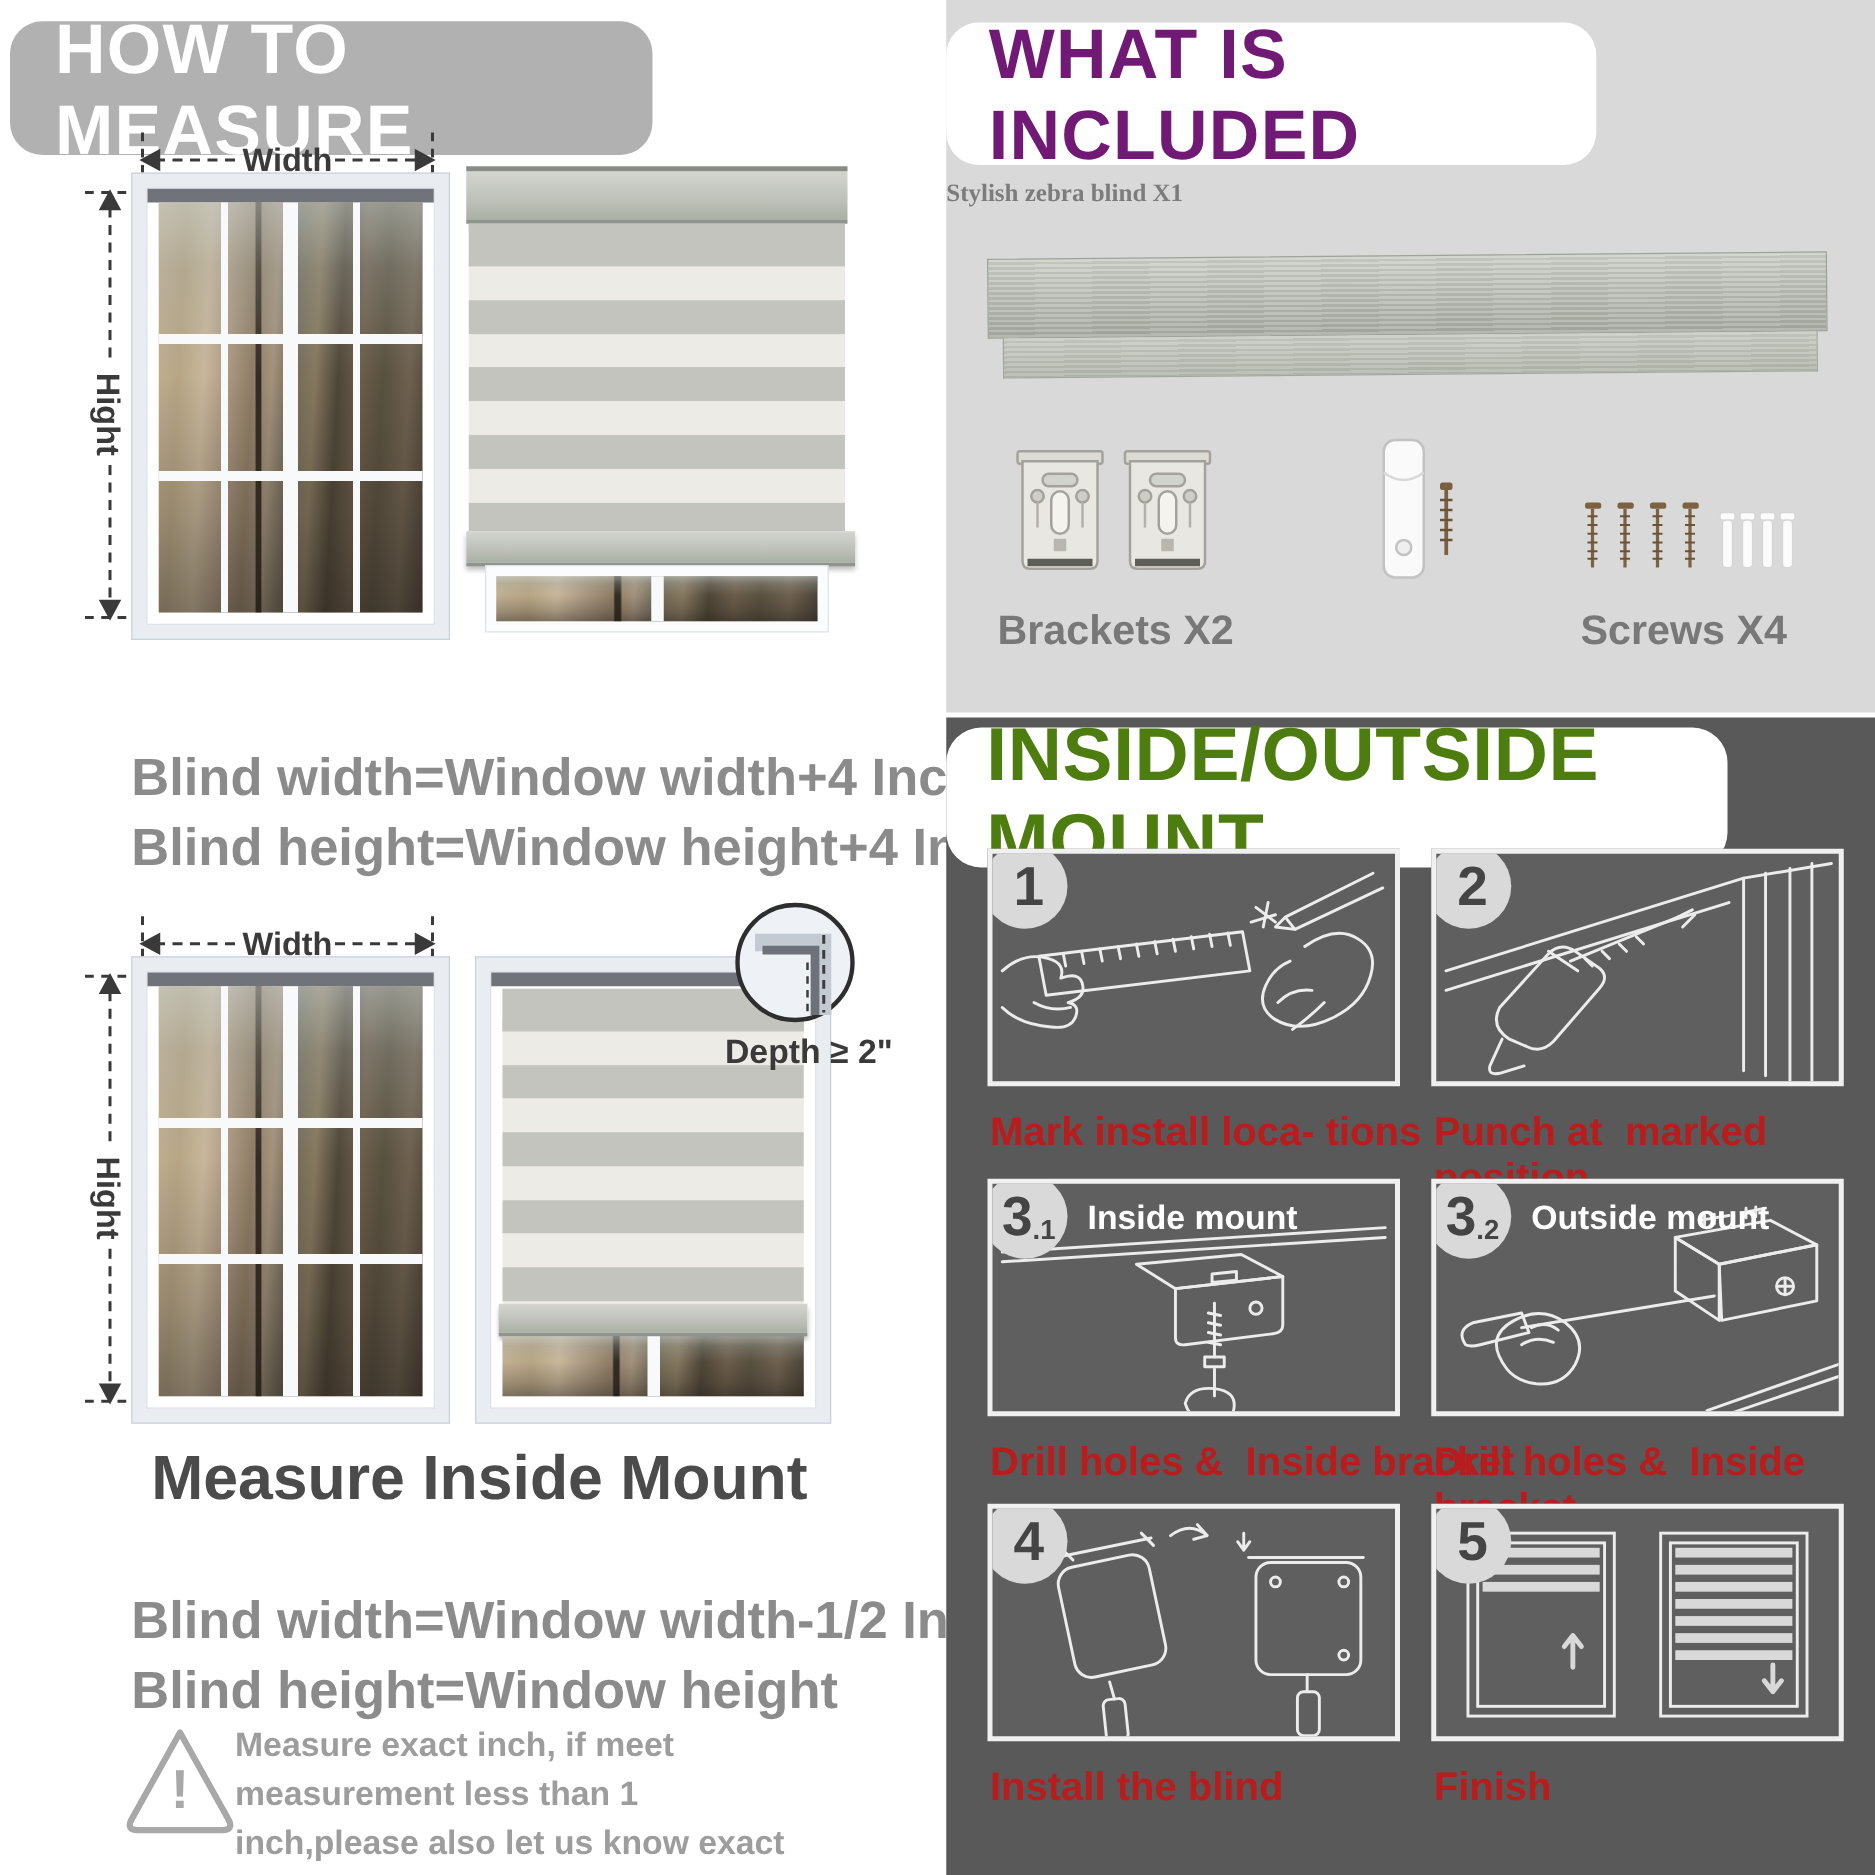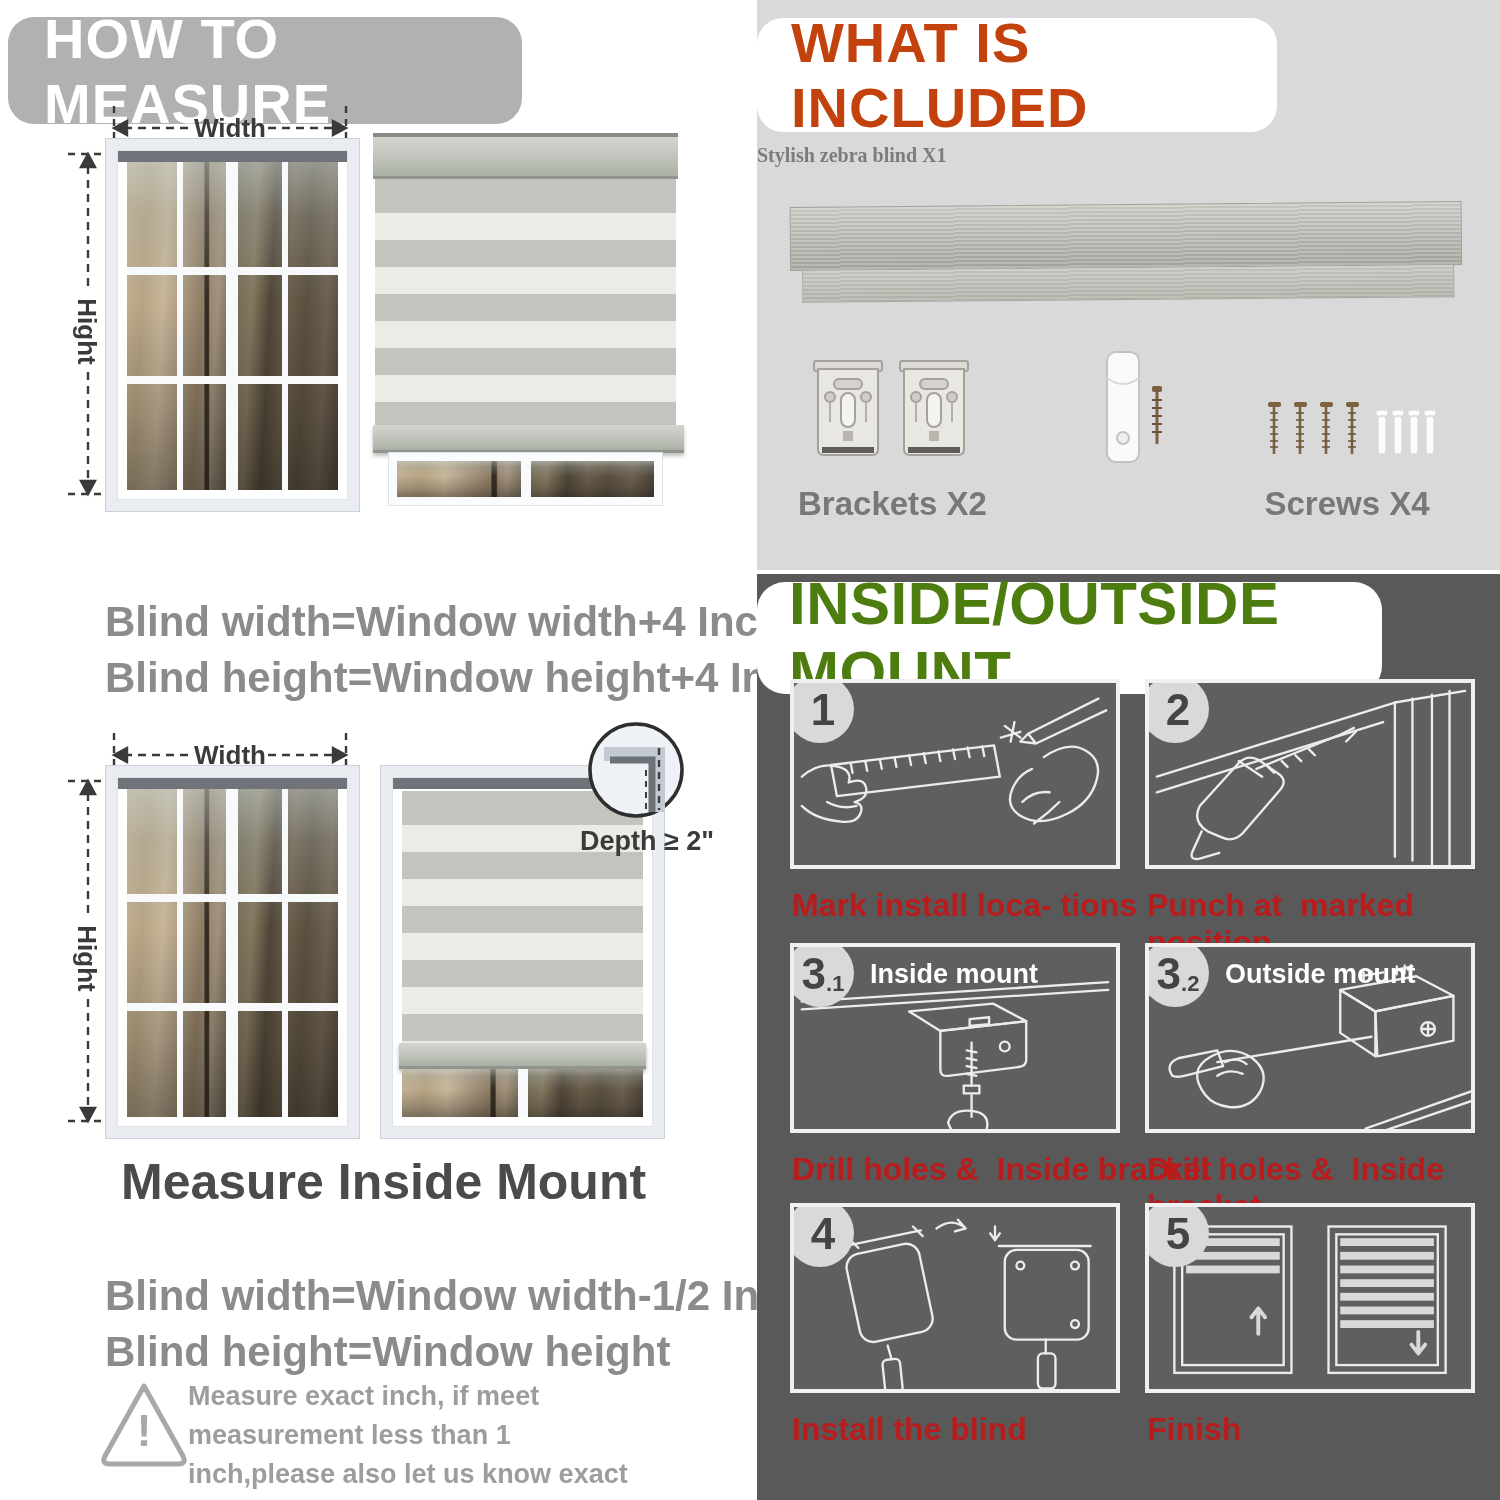--- a/index.html
+++ b/index.html
@@ -5,21 +5,21 @@
   html,body{margin:0;padding:0;background:#ffffff;}
   .canvas{position:relative;width:1500px;height:1500px;background:#ffffff;overflow:hidden;
           font-family:"Liberation Sans",sans-serif;font-weight:bold;}
   .abs{position:absolute;}
 
   
   .banner{border-radius:26px;display:flex;align-items:center;}
   .banner-how{left:8px;top:17px;width:514px;height:107px;background:#b1b1b1;}
   .banner-how span{color:#ffffff;font-size:56px;padding-left:36px;letter-spacing:1px;}
   .banner-included{left:757px;top:18px;width:520px;height:114px;background:#ffffff;}
-  .banner-included span{color:#c2410c;font-size:56px;padding-left:34px;letter-spacing:1px;}
+  .banner-included span{color:#701a75;font-size:56px;padding-left:34px;letter-spacing:1px;}
   .banner-mount{left:757px;top:582px;width:625px;height:112px;background:#ffffff;border-radius:28px;}
   .banner-mount span{color:#4d7c0f;font-size:60px;padding-left:32px;letter-spacing:.5px;}
 
   
   .h-title{color:#4b4b4b;font-size:50px;}
   .h-line{color:#8b8b8b;font-size:42px;}
   .warn-text{color:#9d9d9d;font-size:27px;line-height:1.45;}
   .dim-label{color:#3a3a3a;font-size:26px;}
 
   

